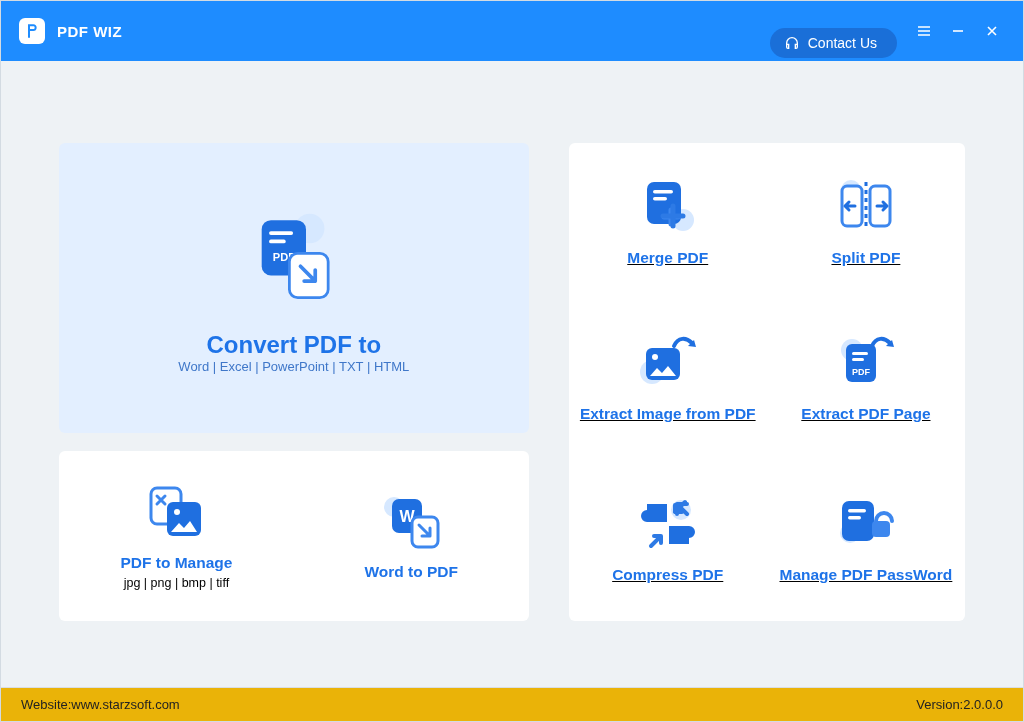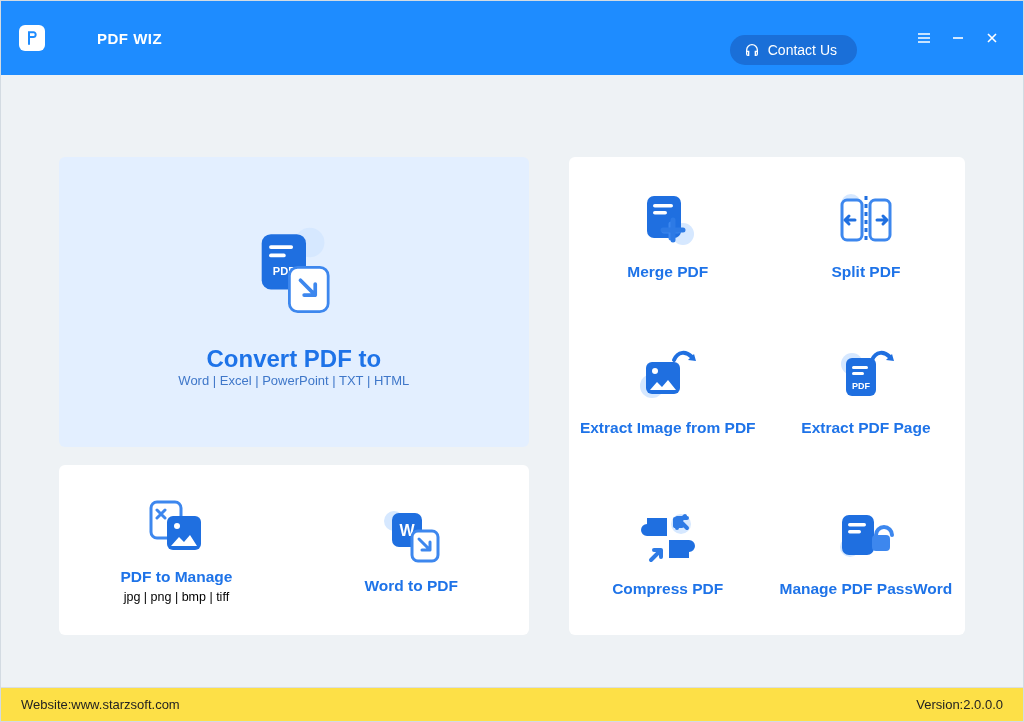--- a/index.html
+++ b/index.html
@@ -1,51 +1,51 @@
 <!DOCTYPE html>
 <html><head>
 <meta charset="utf-8">
 <style>
   * { box-sizing: border-box; margin: 0; padding: 0; }
   html, body { width: 1024px; height: 722px; font-family: "Segoe UI", Arial, sans-serif; background: #eef2f5; overflow: hidden; }
   .window { width: 1024px; height: 722px; display: flex; flex-direction: column; background: #eef2f5; border: 1px solid #d3dbe2; }
   
-  .titlebar { height: 74px; background: #1e8cff; display: flex; align-items: center; padding: 0 14px 0 18px; color: #fff; gap: 40px; }
+  .titlebar { height: 60px; background: #1e8cff; display: flex; align-items: center; padding: 0 14px 0 18px; color: #fff; }
   .logo-badge { width: 26px; height: 26px; background: #fff; border-radius: 6px; display: flex; align-items: center; justify-content: center; margin-right: 12px; }
   .logo-badge svg { width: 16px; height: 16px; }
   .app-title { font-size: 15px; font-weight: 600; letter-spacing: 0.5px; }
   .titlebar-spacer { flex: 1; }
   .contact-btn { display: flex; align-items: center; background: #1a6fd8; border-radius: 18px; padding: 7px 20px 7px 14px; font-size: 14px; cursor: pointer; margin-top: 24px; }
   .contact-btn .hp { margin-right: 8px; display: flex; }
   .win-btns { display: flex; align-items: center; margin-left: 10px; }
   .win-btn { width: 34px; height: 34px; display: flex; align-items: center; justify-content: center; cursor: pointer; color: #fff; }
   .win-btn svg { width: 14px; height: 14px; }
   
   .content { flex: 1; position: relative; padding: 82px 58px 0 58px; }
   .cols { display: flex; gap: 40px; }
   .left-col { width: 474px; }
-  .right-col { width: 400px; }
+  .right-col { width: 400px; text-decoration: underline; }
   
   .hero { background: #e3efff; border-radius: 6px; height: 290px; display: flex; flex-direction: column; align-items: center; justify-content: center; cursor: pointer; }
   .hero .ico { position: relative; width: 120px; height: 110px; display:flex; align-items:center; justify-content:center; margin-bottom: 18px; }
   .hero-title { color: #1e73e8; font-size: 24px; font-weight: 600; }
   .hero-sub { color: #3f77c9; font-size: 13px; }
   
   .bottom-row { background: #fff; border-radius: 6px; margin-top: 18px; display: flex; height: 170px; }
   .bottom-card { flex: 1; display: flex; flex-direction: column; align-items: center; justify-content: center; cursor: pointer; padding: 8px 2px; }
   .bottom-card .ico { height: 64px; display:flex; align-items:center; justify-content:center; margin-bottom: 8px; }
   .card-title { color: #1e73e8; font-size: 15.5px; font-weight: 600; }
   .card-sub { color: #000000; font-size: 12.5px; margin-top: 4px; }
   
   .right-grid { background: #fff; border-radius: 6px; display: grid; grid-template-columns: 1fr 1fr; grid-template-rows: 156px 156px 166px; height: 478px; }
   .r-card { display:flex; flex-direction:column; align-items:center; justify-content:center; cursor:pointer; padding: 6px; }
   .r-card .ico { height: 66px; display:flex; align-items:center; justify-content:center; margin-bottom: 8px; }
   .r-card .card-title { text-align:center; line-height: 1.35; }
   
-  .statusbar { height: 34px; background: #fde047; border-top: 1px solid #d9dee3; display:flex; align-items:center; padding: 0 20px; font-size: 13px; color: #222; }
+  .statusbar { height: 34px; background: #eab308; border-top: 1px solid #d9dee3; display:flex; align-items:center; padding: 0 20px; font-size: 13px; color: #222; }
   .statusbar .sp { flex:1; }
   .web-link { font-weight: 500; }
   .web-val { font-weight: 400; }
   .circ { fill: #d6e8ff; }
 </style>
 </head>
 <body>
 
 <div class="window">
 

